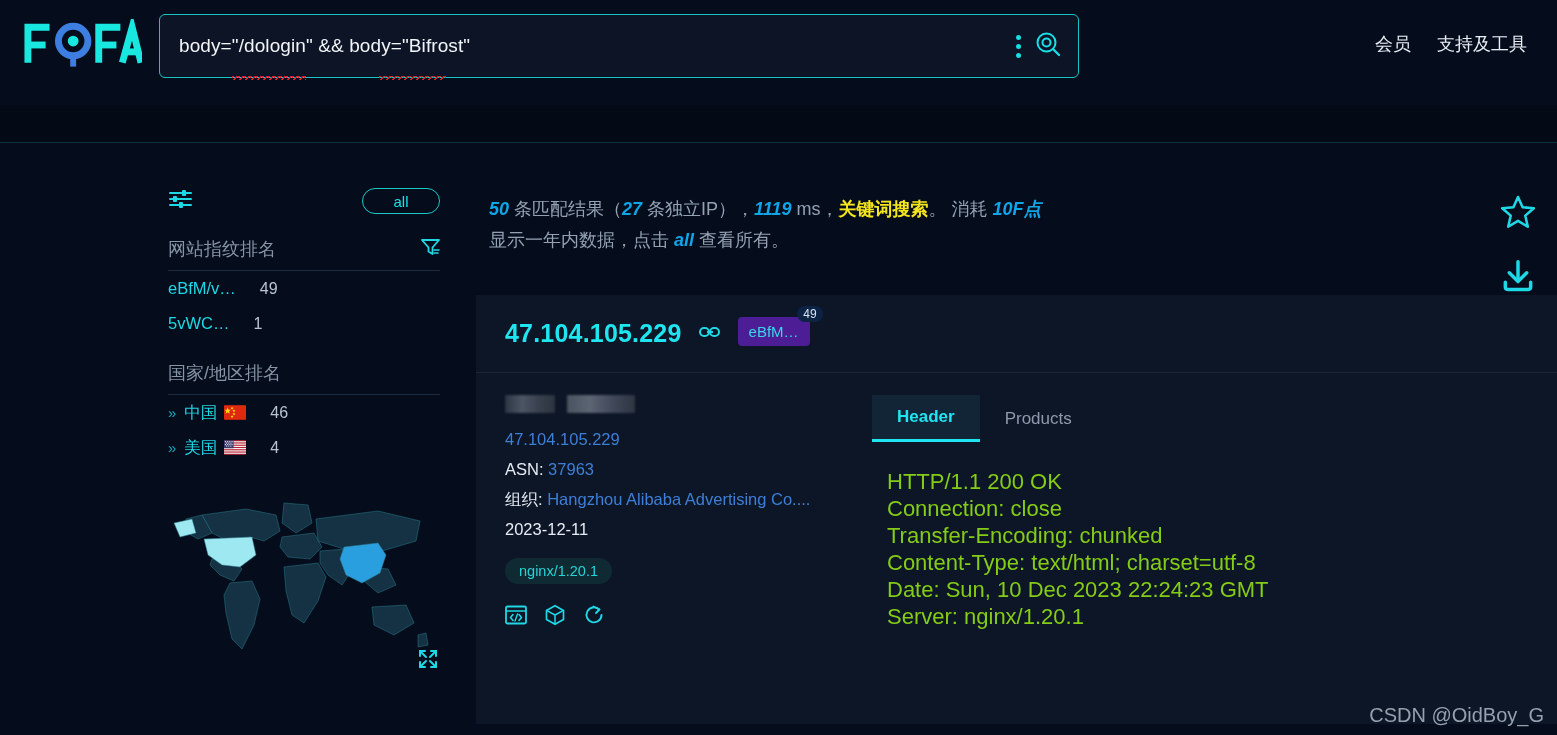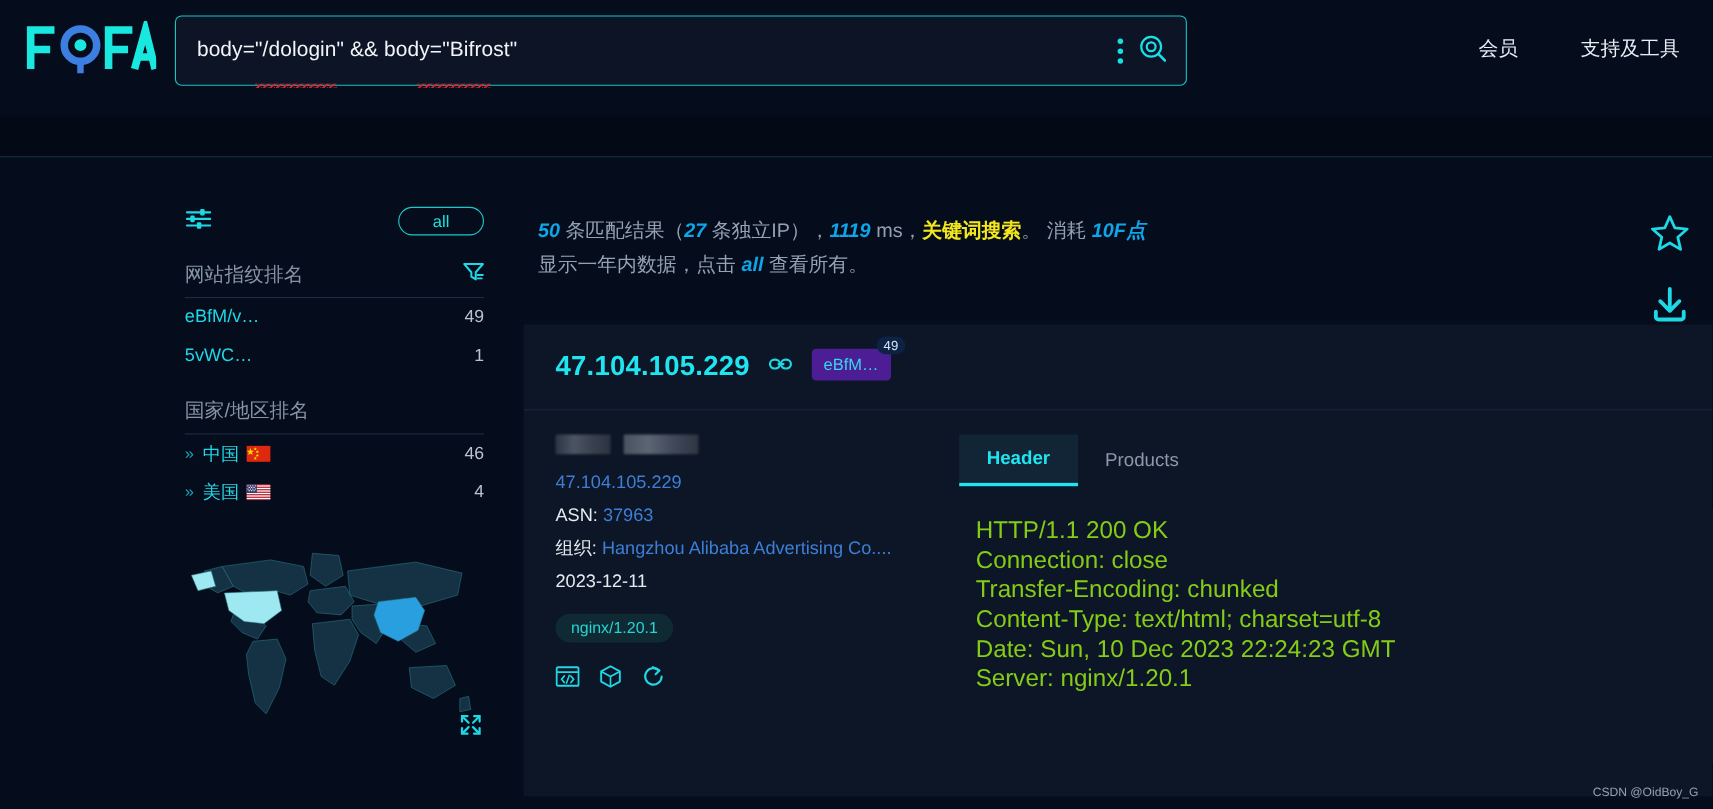--- a/index.html
+++ b/index.html
@@ -38,42 +38,42 @@
   }
   .squiggle { position: absolute; height: 4px; bottom: -3px;
     background-image: repeating-linear-gradient(135deg, #e0202a 0 1.6px, transparent 1.6px 3.2px);
     background-size: 6px 4px; background-repeat: repeat-x; opacity: .95; }
   .sq1 { left: 72px; width: 74px; }
   .sq2 { left: 219px; width: 67px; }
   .search-actions { display: flex; align-items: center; gap: 14px; padding-right: 17px; }
   .dots-icon { width: 5px; height: 23px; display:flex; flex-direction:column; justify-content:space-between; }
   .dots-icon i { display:block; width:5px; height:5px; border-radius:50%; background:#16e0e0; }
 
-  .nav { position: absolute; right: 30px; top: 32px; display: flex; gap: 57px; }
+  .nav { position: absolute; right: 30px; top: 32px; display: flex; gap: 26px; }
   .nav a { color: #e8eef5; font-size: 18px; text-decoration: none; }
 
   .subbar { position: absolute; top: 105px; left: 0; width: 1557px; height: 38px;
     background: #030a16; border-bottom: 1px solid #12323f; }
 
   
   .sidebar { position: absolute; left: 168px; top: 185px; width: 272px; }
   .sb-top { display: flex; align-items: center; justify-content: space-between; height: 32px; }
   .pill-all {
     min-width: 78px; height: 26px; border: 1px solid #19c9c9; border-radius: 14px;
     color: #19e3e3; font-size: 15px; display: flex; align-items: center; justify-content: center;
     background: transparent; padding: 0 14px;
   }
   .sb-section-title {
     margin-top: 20px; display: flex; align-items: center; justify-content: space-between;
     color: #8794a5; font-size: 18px; padding-bottom: 9px;
     border-bottom: 1px solid #1d2c42;
   }
   .sb-row {
-    display: flex; align-items: center; justify-content: space-between;
-    height: 35px; font-size: 16.5px;
+    display: flex; align-items: center; 
+    height: 35px; font-size: 16.5px; gap: 24px;
   }
   .sb-row .lbl { color: #1fd8e6; display: flex; align-items: center; gap: 7px; }
   .sb-row .val { color: #b9c4d2; font-size: 16px; }
   .chev { color: #16a8bb; font-size: 15px; letter-spacing: -2px; margin-right: 3px; }
   .flag-img { width: 22px; height: 15px; display:inline-block; vertical-align:middle; border-radius:1px; }
 
   .map-wrap { position: relative; margin-top: 24px; width: 272px; height: 180px; }
   .map-wrap svg { display: block; }
   .expand-icon { position: absolute; right: 2px; bottom: 0px; width: 20px; height: 20px; }
 
@@ -110,21 +110,21 @@
   .tag-soft { display: inline-block; margin-top: 14px; background: #0f2a33; color: #27d3d3;
     font-size: 14.5px; border-radius: 13px; padding: 5px 14px; }
   .icon-row { display: flex; gap: 17px; margin-top: 20px; align-items: center; }
 
   .detail-col { flex: 1; padding-right: 14px; }
   .tabs { display: flex; height: 47px; }
   .tab { padding: 0 25px; display: flex; align-items: center; font-size: 17px; color: #8d9aab; }
   .tab.active { color: #1fe5f0; font-weight: bold; background: #112537; border-bottom: 3px solid #1fe5f0; }
   .headers { padding: 26px 0 0 15px; font-size: 22px; line-height: 27px; color: #84cc16; }
 
-  .watermark { position: absolute; right: 13px; bottom: 8px; color: #94a0ad; font-size: 11px; }
+  .watermark { position: absolute; right: 13px; bottom: 8px; color: #94a0ad; font-size: 20px; }
 </style>
 </head>
 <body>
 
 <div id="app">
 
   <div class="header">
 
     <div class="logo">
       <svg class="logo-svg" width="122" height="50" viewBox="0 0 122 50">

